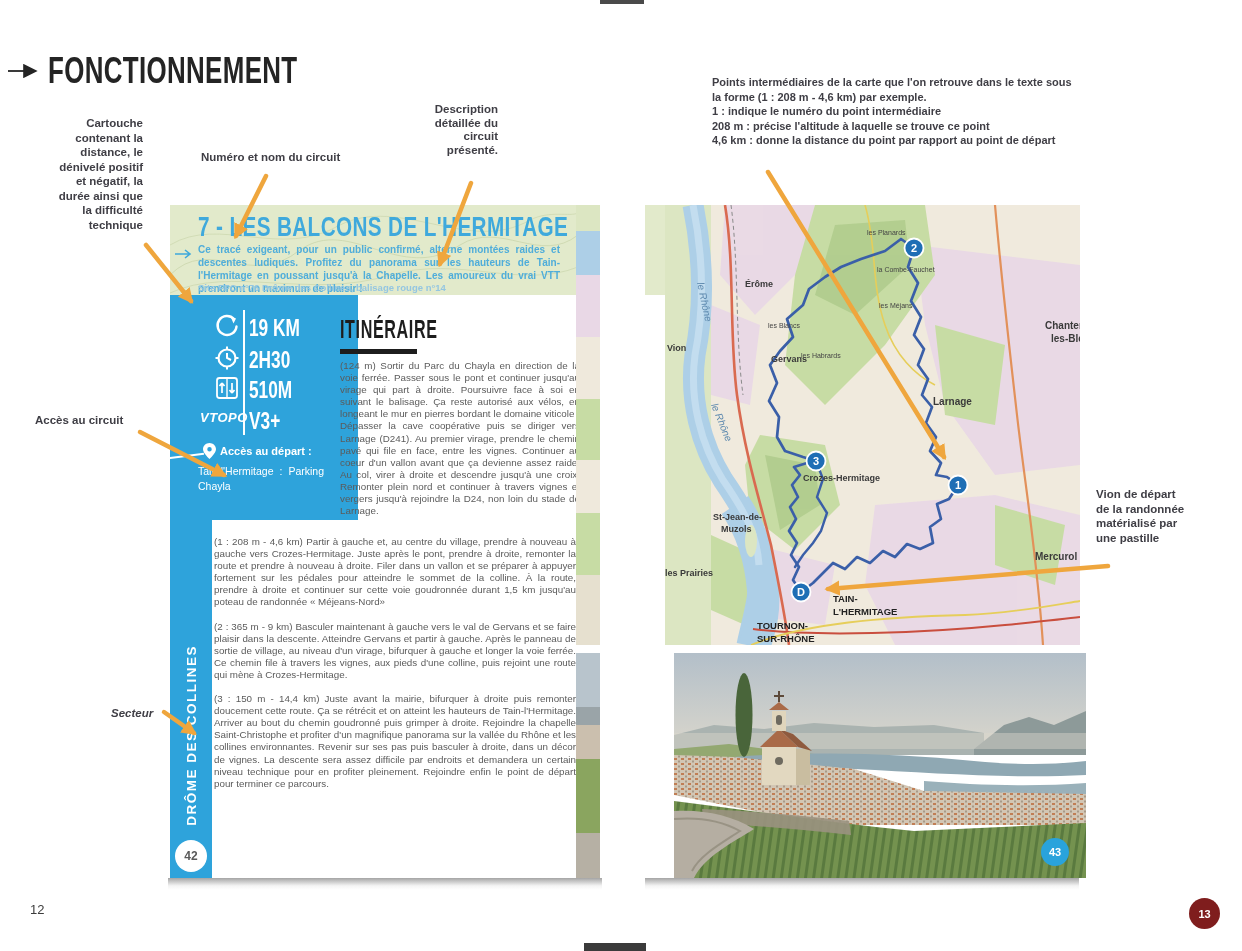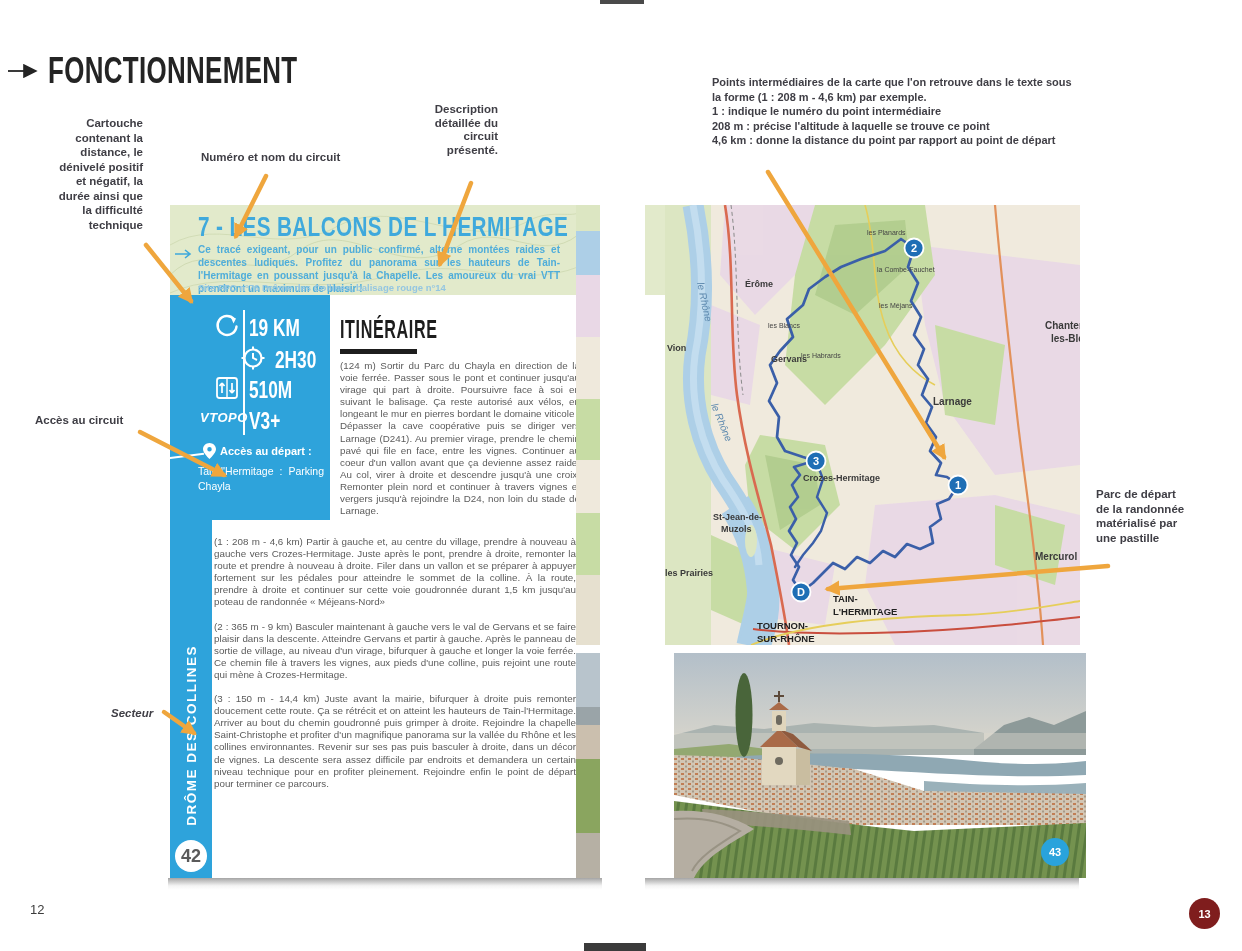--- a/index.html
+++ b/index.html
@@ -13,35 +13,35 @@
   
   .cond{font-weight:bold;white-space:nowrap;transform-origin:0 50%;}
   #main-title{left:48px;top:50px;font-size:37px;color:#242424;transform:scaleX(.70);letter-spacing:.5px;}
   
   #green-header{left:170px;top:205px;width:408px;height:90px;background:#e2eacb;}
   #circuit-title{position:absolute;left:28px;top:6px;font-size:28px;color:#3fa9dc;transform:scaleX(.74);letter-spacing:.5px;}
   #circuit-desc{position:absolute;left:28px;top:38px;width:362px;font-size:10px;line-height:13px;
                 color:#4fadda;text-align:justify;font-weight:bold;}
   #circuit-site{position:absolute;left:28px;top:77px;font-size:9.5px;color:#94c6e1;font-weight:bold;}
   
-  #cartouche{left:170px;top:295px;width:160px;height:225px;background:#2ea3db;}
+  #cartouche{left:170px;top:295px;width:188px;height:225px;background:#2ea3db;}
   .stat-row{position:absolute;left:0;width:160px;height:30px;}
   .stat-icon{position:absolute;left:44px;top:0;width:26px;height:26px;}
   .stat-val{position:absolute;left:79px;top:1px;font-size:24px;color:#ffffff;transform:scaleX(.72);}
   #cart-sep{position:absolute;left:73px;top:15px;width:1.5px;height:125px;background:#ffffff;}
   #vtopo{position:absolute;left:30px;top:4px;font-size:13px;font-style:italic;font-weight:bold;color:#fff;letter-spacing:.5px;}
   #acces-label{position:absolute;left:50px;top:150px;font-size:11px;font-weight:bold;color:#fff;}
   #acces-value{position:absolute;left:28px;top:169px;width:126px;font-size:10.5px;line-height:15px;color:#fff;text-align:justify;}
   #cart-dash{position:absolute;left:-2px;top:160px;width:36px;height:1.5px;background:#fff;transform:rotate(-7deg);}
   
   #sector-band{left:170px;top:520px;width:42px;height:358px;background:#2ea3db;}
   #sector-text{position:absolute;left:50%;bottom:52px;transform:translateX(-50%) rotate(180deg);
                writing-mode:vertical-rl;color:#fff;font-weight:bold;font-size:13.5px;letter-spacing:1.5px;white-space:nowrap;}
   #badge-42{position:absolute;left:5px;bottom:6px;width:32px;height:32px;border-radius:50%;background:#fff;
-            color:#5a5a5a;font-weight:bold;font-size:18px;display:flex;align-items:center;justify-content:center;}
+            color:#5a5a5a;font-weight:bold;font-size:12px;display:flex;align-items:center;justify-content:center;}
   
   #itin-heading{left:340px;top:314px;font-size:26px;color:#1d1d1d;transform:scaleX(.62);letter-spacing:1px;}
   #itin-rule{left:340px;top:349px;width:77px;height:5px;background:#1d1d1d;}
   .body-text{position:absolute;font-size:9.8px;line-height:12.1px;color:#5b5b5b;text-align:justify;}
   #itin-intro{left:340px;top:360px;width:240px;}
   #itin-steps{left:214px;top:536px;width:362px;}
   #itin-steps .step{margin-bottom:12px;}
   
   .strip{position:absolute;left:576px;width:24px;}
   #strip-map{top:205px;height:440px;
@@ -86,21 +86,21 @@
   <div class="ann r" style="left:388px;top:103px;width:110px;line-height:13.5px;">Description
 détaillée du
 circuit
 présenté.</div>
   <div class="ann" style="left:712px;top:75px;width:430px;font-size:11px;">Points intermédiaires de la carte que l'on retrouve dans le texte sous
 la forme (1 : 208 m - 4,6 km) par exemple.
 1 : indique le numéro du point intermédiaire
 208 m : précise l'altitude à laquelle se trouve ce point
 4,6 km : donne la distance du point par rapport au point de départ</div>
   <div class="ann" style="left:35px;top:413px;">Accès au circuit</div>
-  <div class="ann" style="left:1096px;top:487px;width:130px;text-align:left;">Parc de départ
+  <div class="ann" style="left:1096px;top:487px;width:130px;text-align:left;">Vion de départ
 de la randonnée
 matérialisé par
 une pastille</div>
   <div class="ann" style="left:111px;top:706px;font-style:italic;">Secteur</div>
 
   <div id="green-header" class="abs">
     <svg width="408" height="90" style="position:absolute;left:0;top:0;">
       <path d="M0,70 C40,30 80,85 130,45 C180,10 230,80 290,40 C330,15 370,60 408,30" fill="none" stroke="#cbd6ac" stroke-width="1" opacity=".8"></path>
       <path d="M0,40 C50,10 110,55 170,20 C230,-10 300,50 360,15 C380,5 400,12 408,8" fill="none" stroke="#cbd6ac" stroke-width="1" opacity=".7"></path>
       <path d="M0,88 C60,60 140,95 220,70 C290,50 350,85 408,62" fill="none" stroke="#cbd6ac" stroke-width="1" opacity=".7"></path>
@@ -115,21 +115,21 @@
 
   <div id="cartouche" class="abs">
     <div id="cart-sep"></div>
     <div class="stat-row" style="top:18px;">
       <svg class="stat-icon" viewBox="0 0 26 26">
         <path d="M20,6 A9.5,9.5 0 1 0 22.5,13.5" fill="none" stroke="#fff" stroke-width="2.4" stroke-linecap="round"></path>
         <path d="M16.5,3.5 L22,5.5 L19.5,10.5 Z" fill="#fff"></path>
       </svg>
       <div class="stat-val cond">19 KM</div>
     </div>
-    <div class="stat-row" style="top:50px;margin-left:26px;">
+    <div class="stat-row" style="top:50px;">
       <svg class="stat-icon" viewBox="0 0 26 26">
         <circle cx="13" cy="13" r="8.5" fill="none" stroke="#fff" stroke-width="2.2"></circle>
         <path d="M13,8 V13 L17,15" fill="none" stroke="#fff" stroke-width="2"></path>
         <path d="M13,1.5 V4 M13,22 V24.5 M1.5,13 H4 M22,13 H24.5" stroke="#fff" stroke-width="2"></path>
       </svg>
       <div class="stat-val cond">2H30</div>
     </div>
     <div class="stat-row" style="top:80px;">
       <svg class="stat-icon" viewBox="0 0 26 26">
         <rect x="3" y="3" width="20" height="20" rx="2.5" fill="none" stroke="#fff" stroke-width="1.8"></rect>

